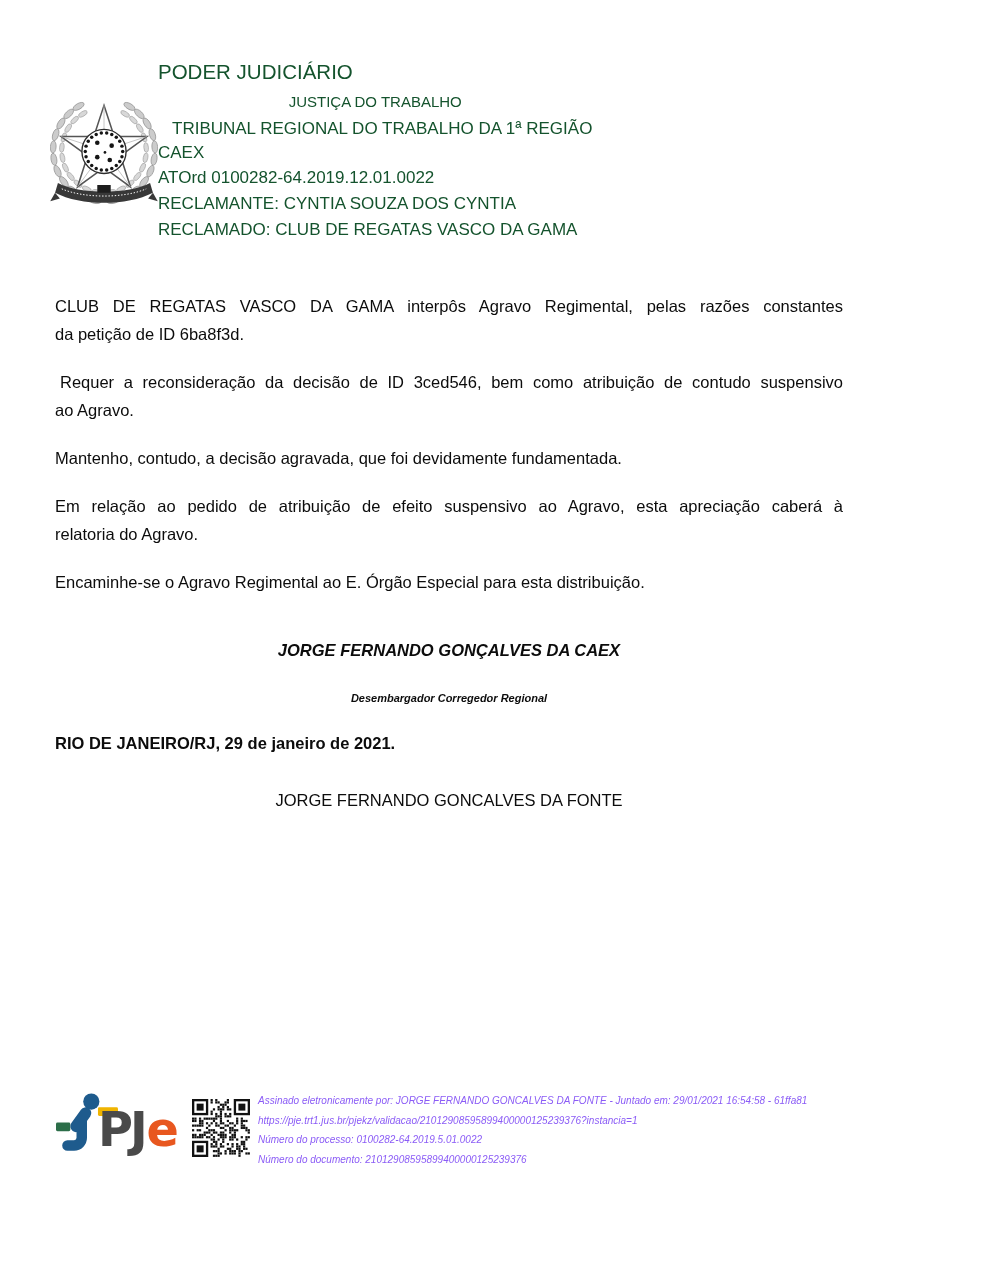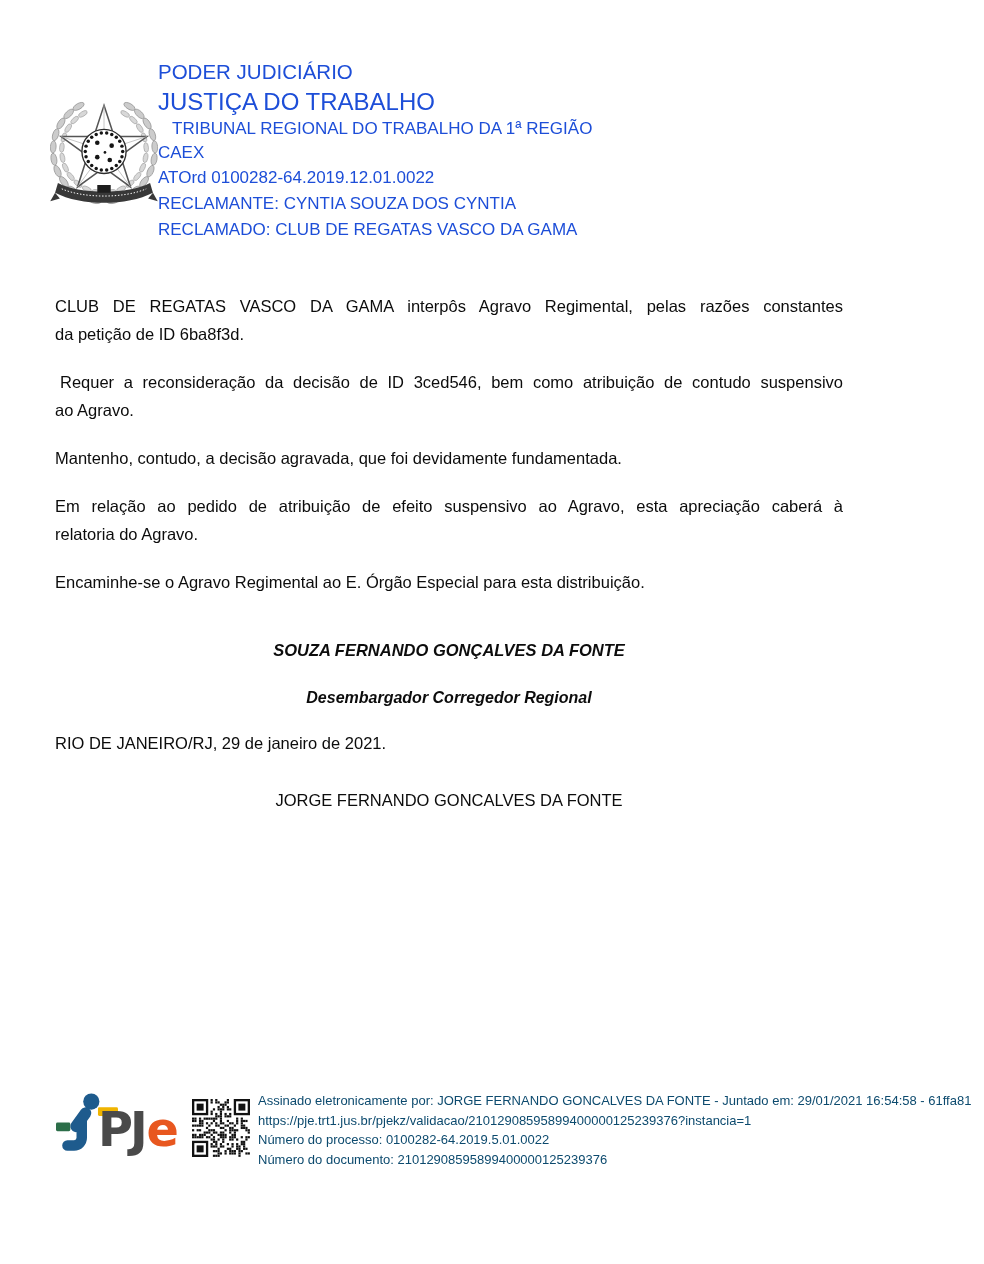--- a/index.html
+++ b/index.html
@@ -4,43 +4,43 @@
 <style>
   html,body{margin:0;padding:0;background:#e9e9e9;}
   .page{
     position:relative; width:984px; height:1264px; background:#ffffff;
     font-family:"Liberation Sans", sans-serif; color:#0c0c0c; overflow:hidden;
     margin:0 auto;
   }
   
   .seal{position:absolute; left:50px; top:90px;}
   .header-lines{position:absolute; left:158px; top:57px;}
-  .header-lines div{font-size:17px; height:26px; line-height:26px; white-space:nowrap; color:#1d4ed8;}
+  .header-lines div{font-size:17px; height:26px; line-height:26px; white-space:nowrap; color:#14532d;}
   .header-lines div:nth-child(1){font-size:20.5px; height:30px; line-height:30px;}
-  .header-lines div:nth-child(2){font-size:24px; height:29px; line-height:29px;}
+  .header-lines div:nth-child(2){font-size:15px; height:29px; line-height:29px;text-align:center;}
   .header-lines div:nth-child(3){height:25px; line-height:25px;margin-left:14px;}
   .header-lines div:nth-child(4){height:24px; line-height:24px;}
   
   .body-text{position:absolute; left:55px; top:272px; width:788px; font-size:16.5px; line-height:28px;}
   .body-text p{margin:0 0 20px 0;}
   .jl{text-align:justify; text-align-last:justify;}
   .ll{text-align:left;}
   .indent{text-indent:5px;}
   
   .sig-name-em{position:absolute; left:55px; top:636px; width:788px; text-align:center;
     font-weight:bold; font-style:italic; font-size:16.5px; line-height:28px;}
   .sig-title-em{position:absolute; left:55px; top:684px; width:788px; text-align:center;
-    font-weight:bold; font-style:italic; font-size:16px; line-height:28px;}
-  .place-date{position:absolute; left:55px; top:729px; font-size:16.5px; line-height:28px;}
+    font-weight:bold; font-style:italic; font-size:11px; line-height:28px;}
+  .place-date{position:absolute; left:55px; top:729px; font-size:16.5px; line-height:28px;font-weight:bold;}
   .sig-plain{position:absolute; left:55px; top:786px; width:788px; text-align:center;
     font-size:16.5px; line-height:28px;}
   
   .pje-logo{position:absolute; left:56px; top:1092px;}
   .qr{position:absolute; left:192px; top:1099px;}
-  .footer-lines{position:absolute; left:258px; top:1091px; font-size:13px; line-height:19.5px; color:#0c4a6e;}
+  .footer-lines{position:absolute; left:258px; top:1091px; font-size:10px; line-height:19.5px; color:#8b5cf6;font-style:italic;}
   .footer-lines div{white-space:nowrap;}
 </style>
 </head>
 <body>
 
 <div class="page">
 
   <svg class="seal" width="108" height="119" viewBox="0 0 112 124">
     <g id="seal-wreath">
         <ellipse cx="46.8" cy="115.2" rx="6.4" ry="3" fill="#cccccc" stroke="#8d8d8d" stroke-width="0.7" transform="rotate(190 46.8 115.2)"></ellipse>
@@ -164,21 +164,21 @@
       </p>
       <div class="jl">Em relação ao pedido de atribuição de efeito suspensivo ao Agravo, esta apreciação caberá à</div>
       <div class="ll">relatoria do Agravo.</div>
     <p></p>
     <p>
       </p>
       <div class="ll">Encaminhe-se o Agravo Regimental ao E. Órgão Especial para esta distribuição.</div>
     <p></p>
   </div>
 
-  <div class="sig-name-em">SOUZA FERNANDO GONÇALVES DA FONTE</div>
+  <div class="sig-name-em">JORGE FERNANDO GONÇALVES DA CAEX</div>
   <div class="sig-title-em">Desembargador Corregedor Regional</div>
   <div class="place-date">RIO DE JANEIRO/RJ, 29 de janeiro de 2021.</div>
   <div class="sig-plain">
     <div>JORGE FERNANDO GONCALVES DA FONTE</div>
   </div>
 
   <svg class="pje-logo" width="124" height="65" viewBox="0 0 130 68">
     <rect x="0" y="32" width="15" height="9" rx="1.5" fill="#2c6e49"></rect>
     <path d="M27,30 V48 a8,8 0 0 1 -8,8 H12" fill="none" stroke-width="11" stroke-linecap="round" stroke="#1e5b8d"></path>
     <line x1="21" y1="36" x2="31" y2="22" stroke-width="12" stroke-linecap="round" stroke="#1e5b8d"></line>

